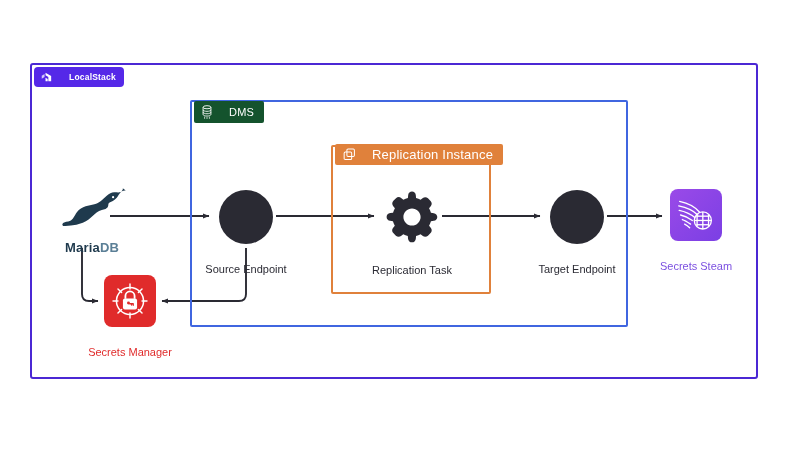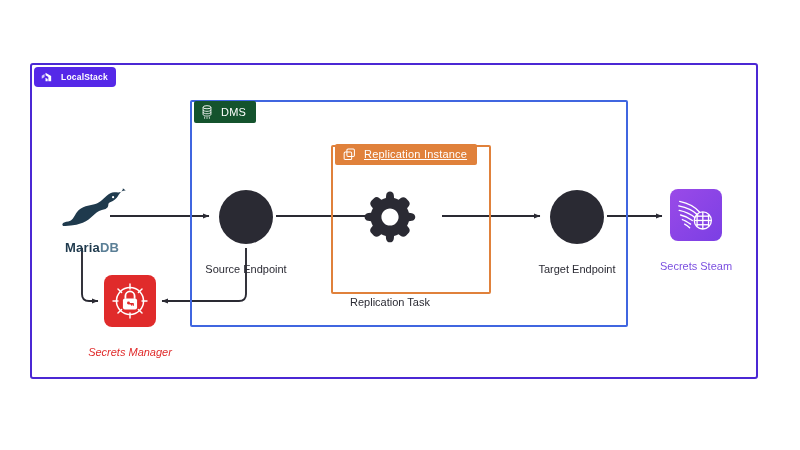--- a/index.html
+++ b/index.html
@@ -51,21 +51,21 @@
     height: 149px;
     border: 2px solid #e0813b;
     border-radius: 2px;
   }
 
   
   .badge {
     position: absolute;
     display: flex;
     align-items: center;
-    gap: 8px;
+    gap: 16px;
     box-sizing: border-box;
     border-radius: 4px;
     color: #ffffff;
     white-space: nowrap;
   }
   .badge-label {
     font-size: 10px;
     letter-spacing: 0.2px;
     line-height: 1;
   }
@@ -103,23 +103,22 @@
 
   .badge-repl {
     left: 335px;
     top: 144px;
     height: 21px;
     padding: 0 10px 0 8px;
     background: #e0813b;
     border-radius: 2px;
   }
   .badge-repl .badge-label {
-    font-size: 11px;
+    font-size: 13px;
     font-weight: 400;
-    text-decoration: underline;
   }
 
   
   .node {
     position: absolute;
     display: flex;
     flex-direction: column;
     align-items: center;
   }
   .node-caption {
@@ -155,24 +154,24 @@
     justify-content: center;
   }
   .tile-red { background: #e02b2b; }
   .tile-purple {
     background: linear-gradient(135deg, #9a4ae8 0%, #7b3fe4 100%);
   }
 
   
   .node-mariadb     { left: 47px;  top: 188px; width: 90px; }
   .node-source      { left: 216px; top: 190px; width: 60px; }
-  .node-task        { left: 360px; top: 189px; width: 60px; gap: 32px; }
+  .node-task        { left: 382px; top: 189px; width: 60px; }
   .node-target      { left: 547px; top: 190px; width: 60px; text-align: right; }
   .node-kinesis     { left: 668px; top: 189px; width: 56px; }
-  .node-secrets     { left: 104px; top: 275px; width: 52px; font-style: italic; }
+  .node-secrets     { left: 104px; top: 275px; width: 52px; }
 
   .mariadb-mark {
     display: flex;
     flex-direction: column;
     align-items: center;
   }
   .mariadb-wordmark {
     font-size: 13px;
     font-weight: 700;
     letter-spacing: 0.2px;

